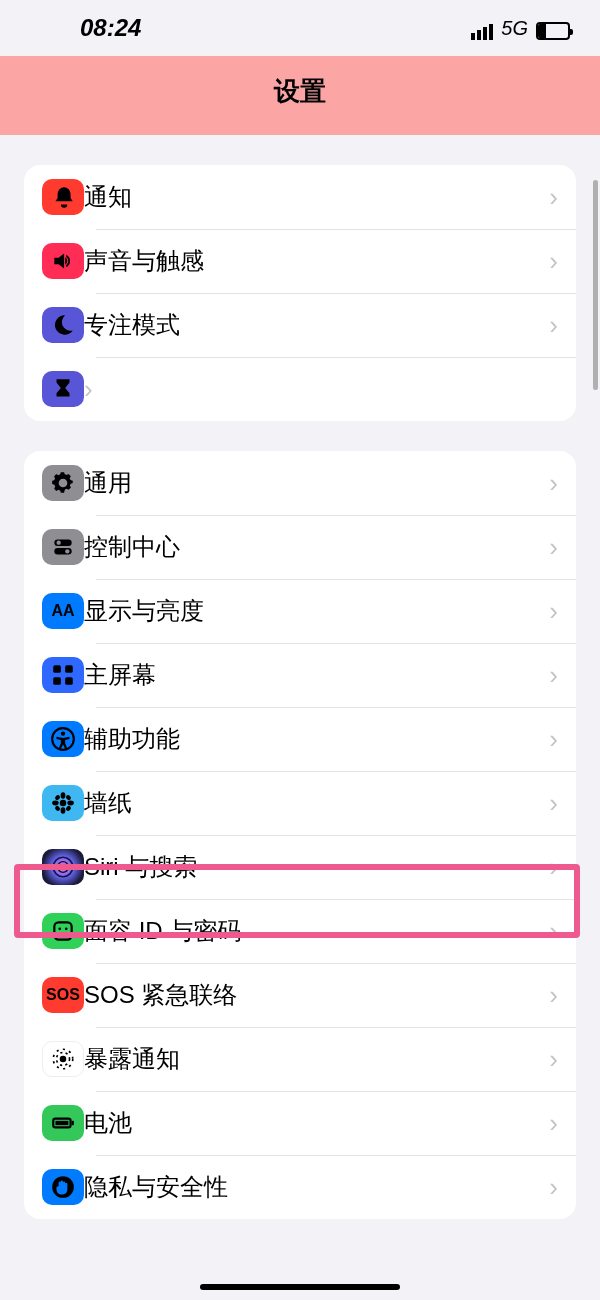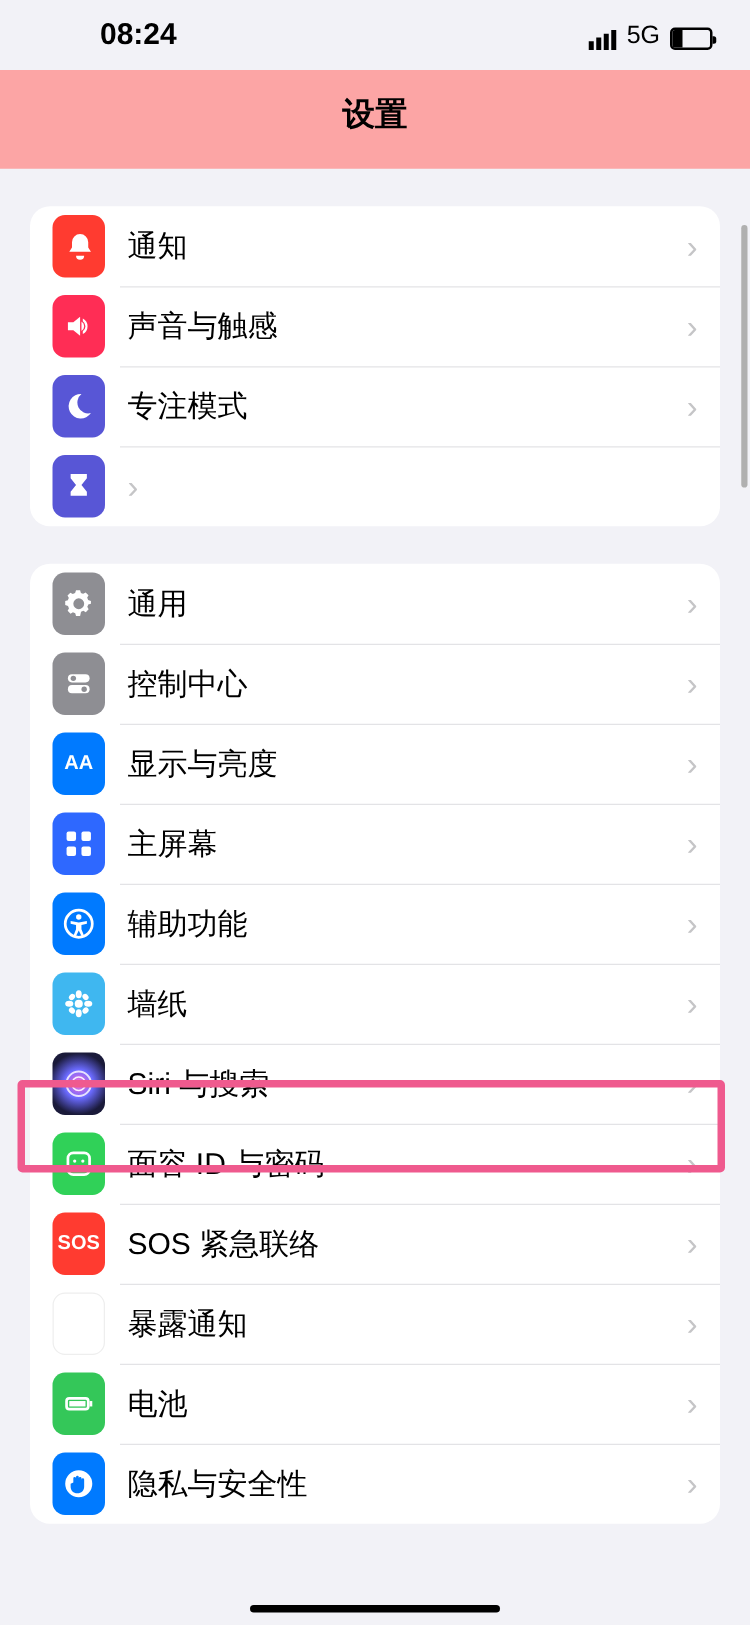--- a/index.html
+++ b/index.html
@@ -11,20 +11,21 @@
     position: relative;
     overflow: hidden;
   }
   .status-bar {
     height: 56px;
     display: flex;
     align-items: center;
     justify-content: space-between;
     padding: 16px 30px;
     background: #f2f2f7;
+    font-style: italic;
   }
   .status-time { font-size: 24px; font-weight: 700; margin-left: 50px; }
   .status-right { display: flex; align-items: flex-end; gap: 8px; }
   .signal-bars { display: flex; align-items: flex-end; gap: 2px; height: 18px; }
   .signal-bars span { width: 4px; background: #000; }
   .signal-bars span:nth-child(1){height:7px;} .signal-bars span:nth-child(2){height:10px;}
   .signal-bars span:nth-child(3){height:13px;} .signal-bars span:nth-child(4){height:16px;}
   .net-label { font-size: 20px; font-weight: 500; }
   .battery {
     width: 34px; height: 18px; border: 2px solid #000; border-radius: 4px;
@@ -51,23 +52,23 @@
 
   .row {
     display: flex; align-items: center; min-height: 64px;
     padding: 7px 18px; position: relative;
   }
   .row + .row::before {
     content: ""; position: absolute; left: 72px; right: 0; top: 0;
     height: 1px; background: #e3e3e6;
   }
   .row .icon {
-    width: 42px; height: 50px; border-radius: 10px; flex-shrink: 0;
+    width: 42px; height: 36px; border-radius: 10px; flex-shrink: 0;
     display: flex; align-items: center; justify-content: center;
-    margin-right: 18px; color: #ffffff;
+    color: #000000;
   }
   .row .label { font-size: 24px; flex: 1; }
   .row .chevron { color: #c5c5c7; font-size: 26px; font-weight: 300; }
 
   
   .bg-red    { background:#ff3b30; }
   .bg-pink   { background:#ff2d55; }
   .bg-purple { background:#5856d6; }
   .bg-gray   { background:#8e8e93; }
   .bg-blue   { background:#007aff; }

